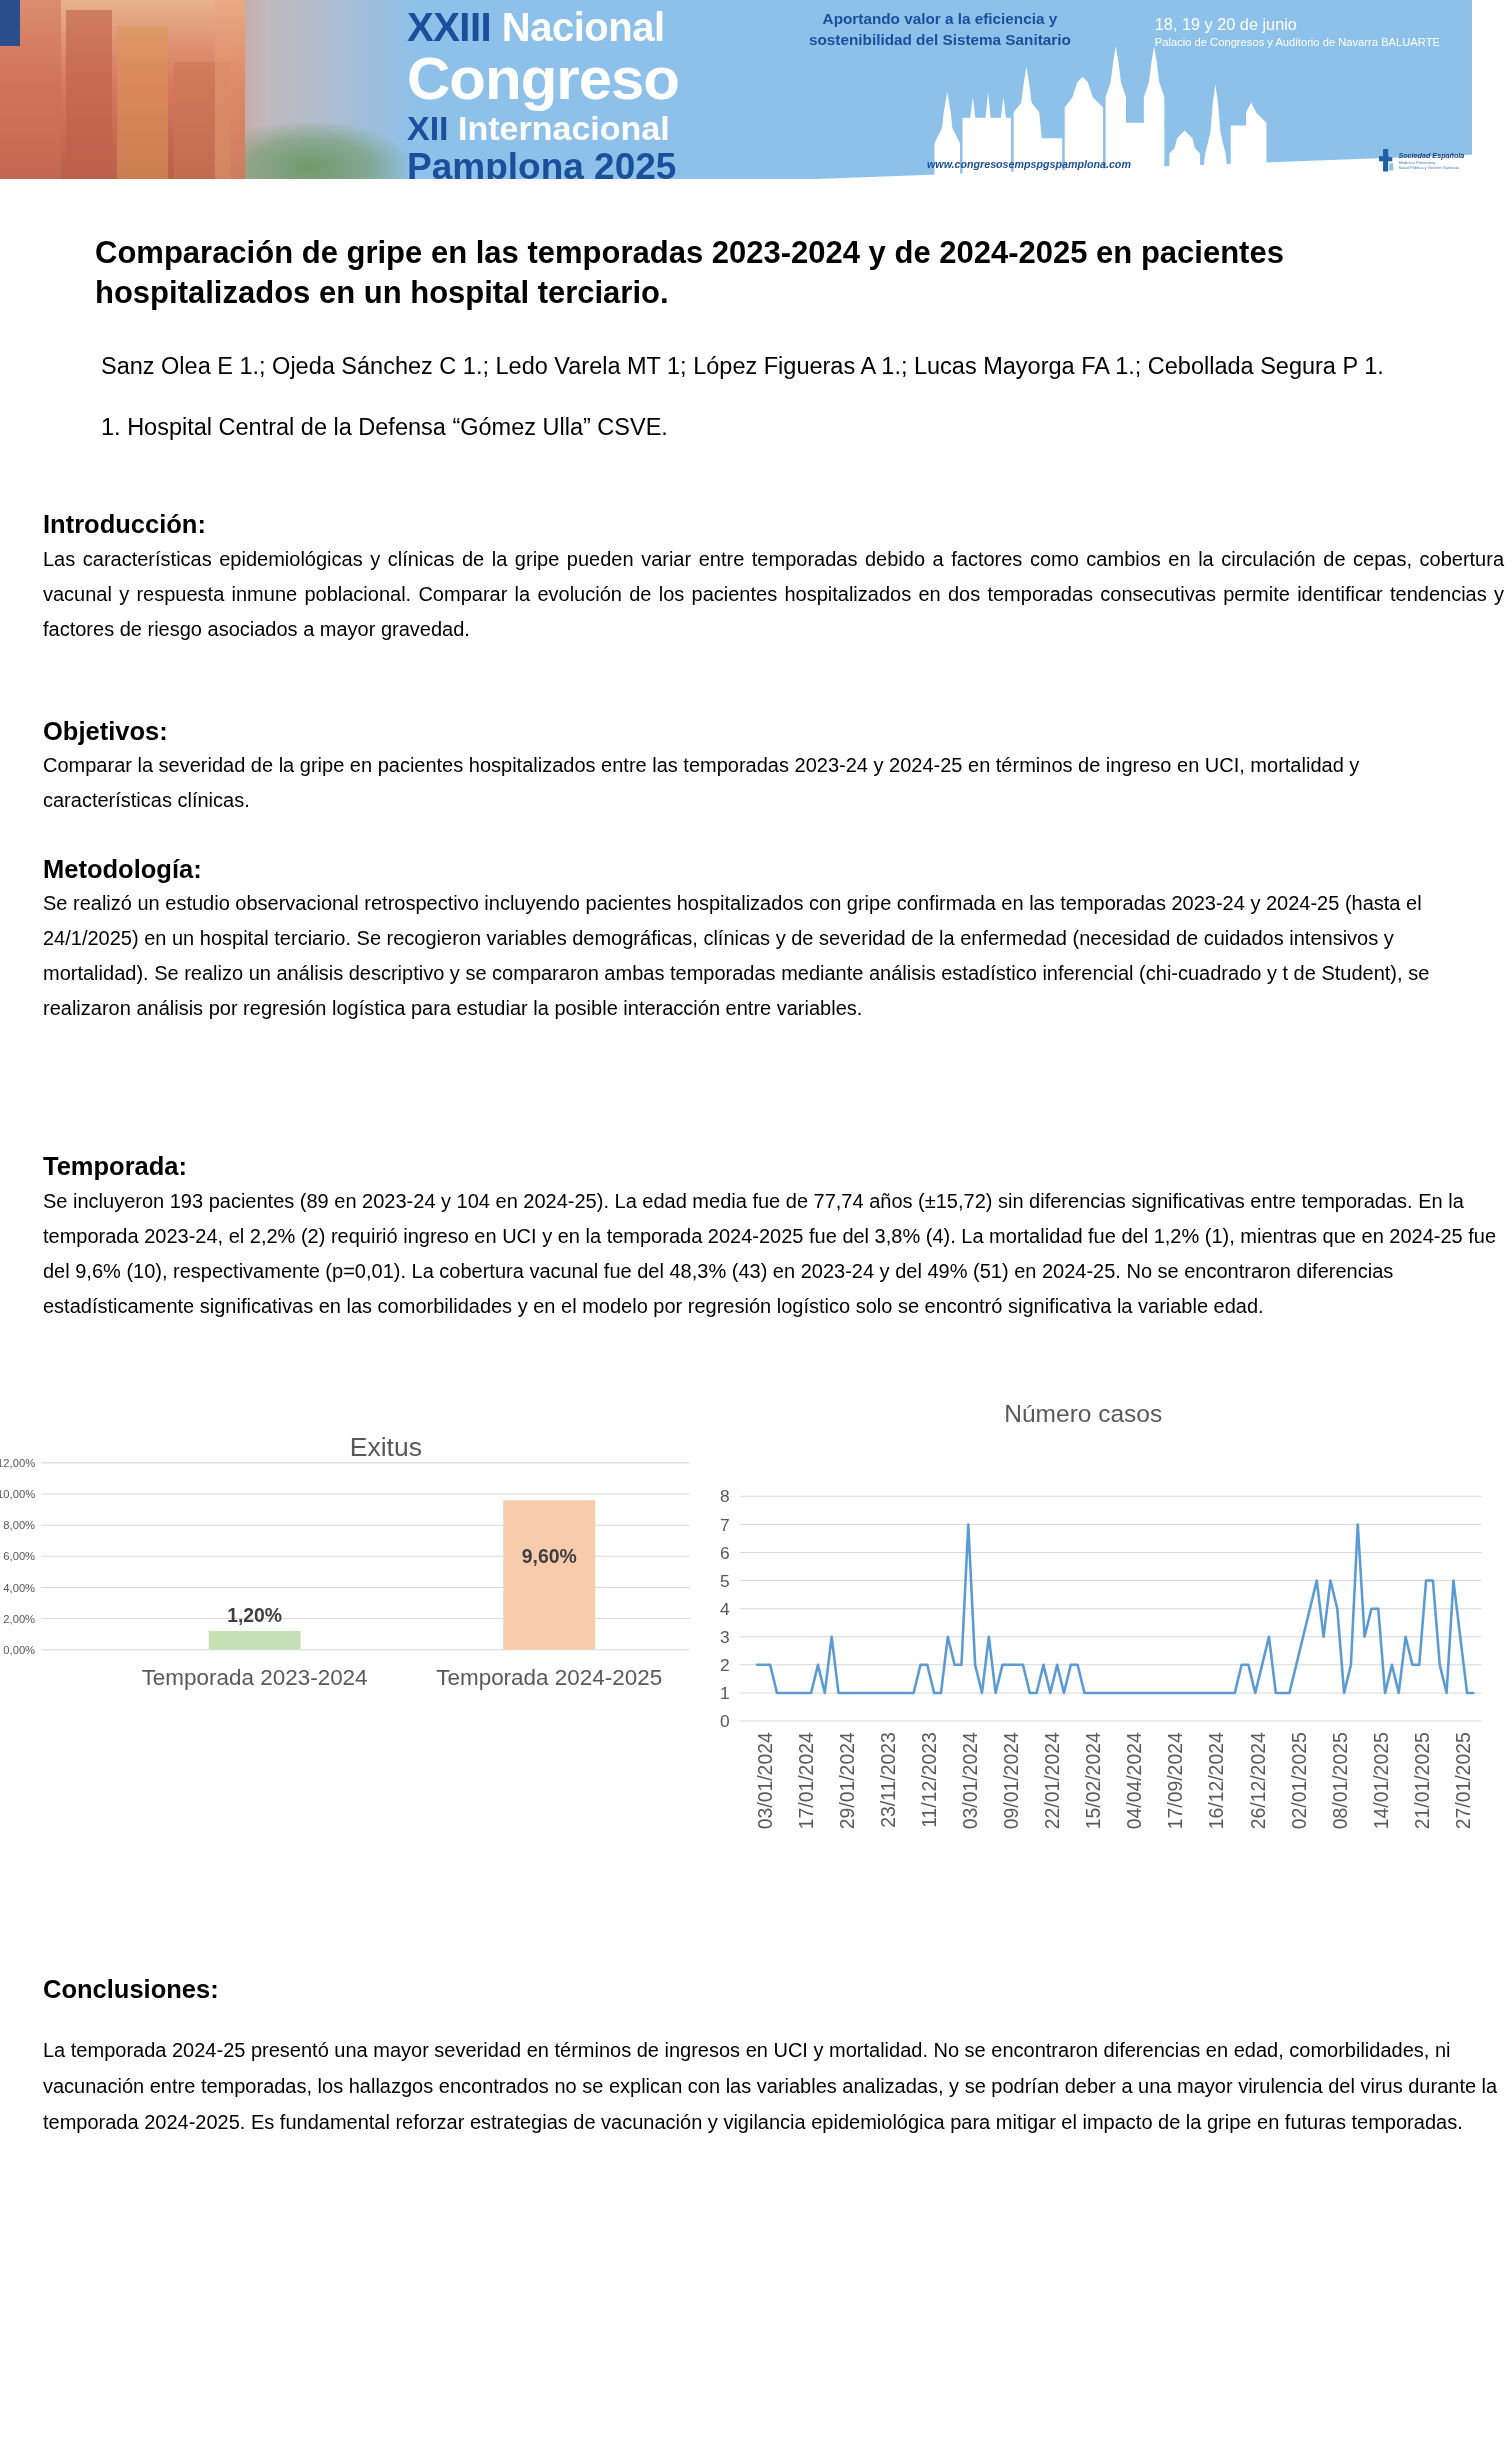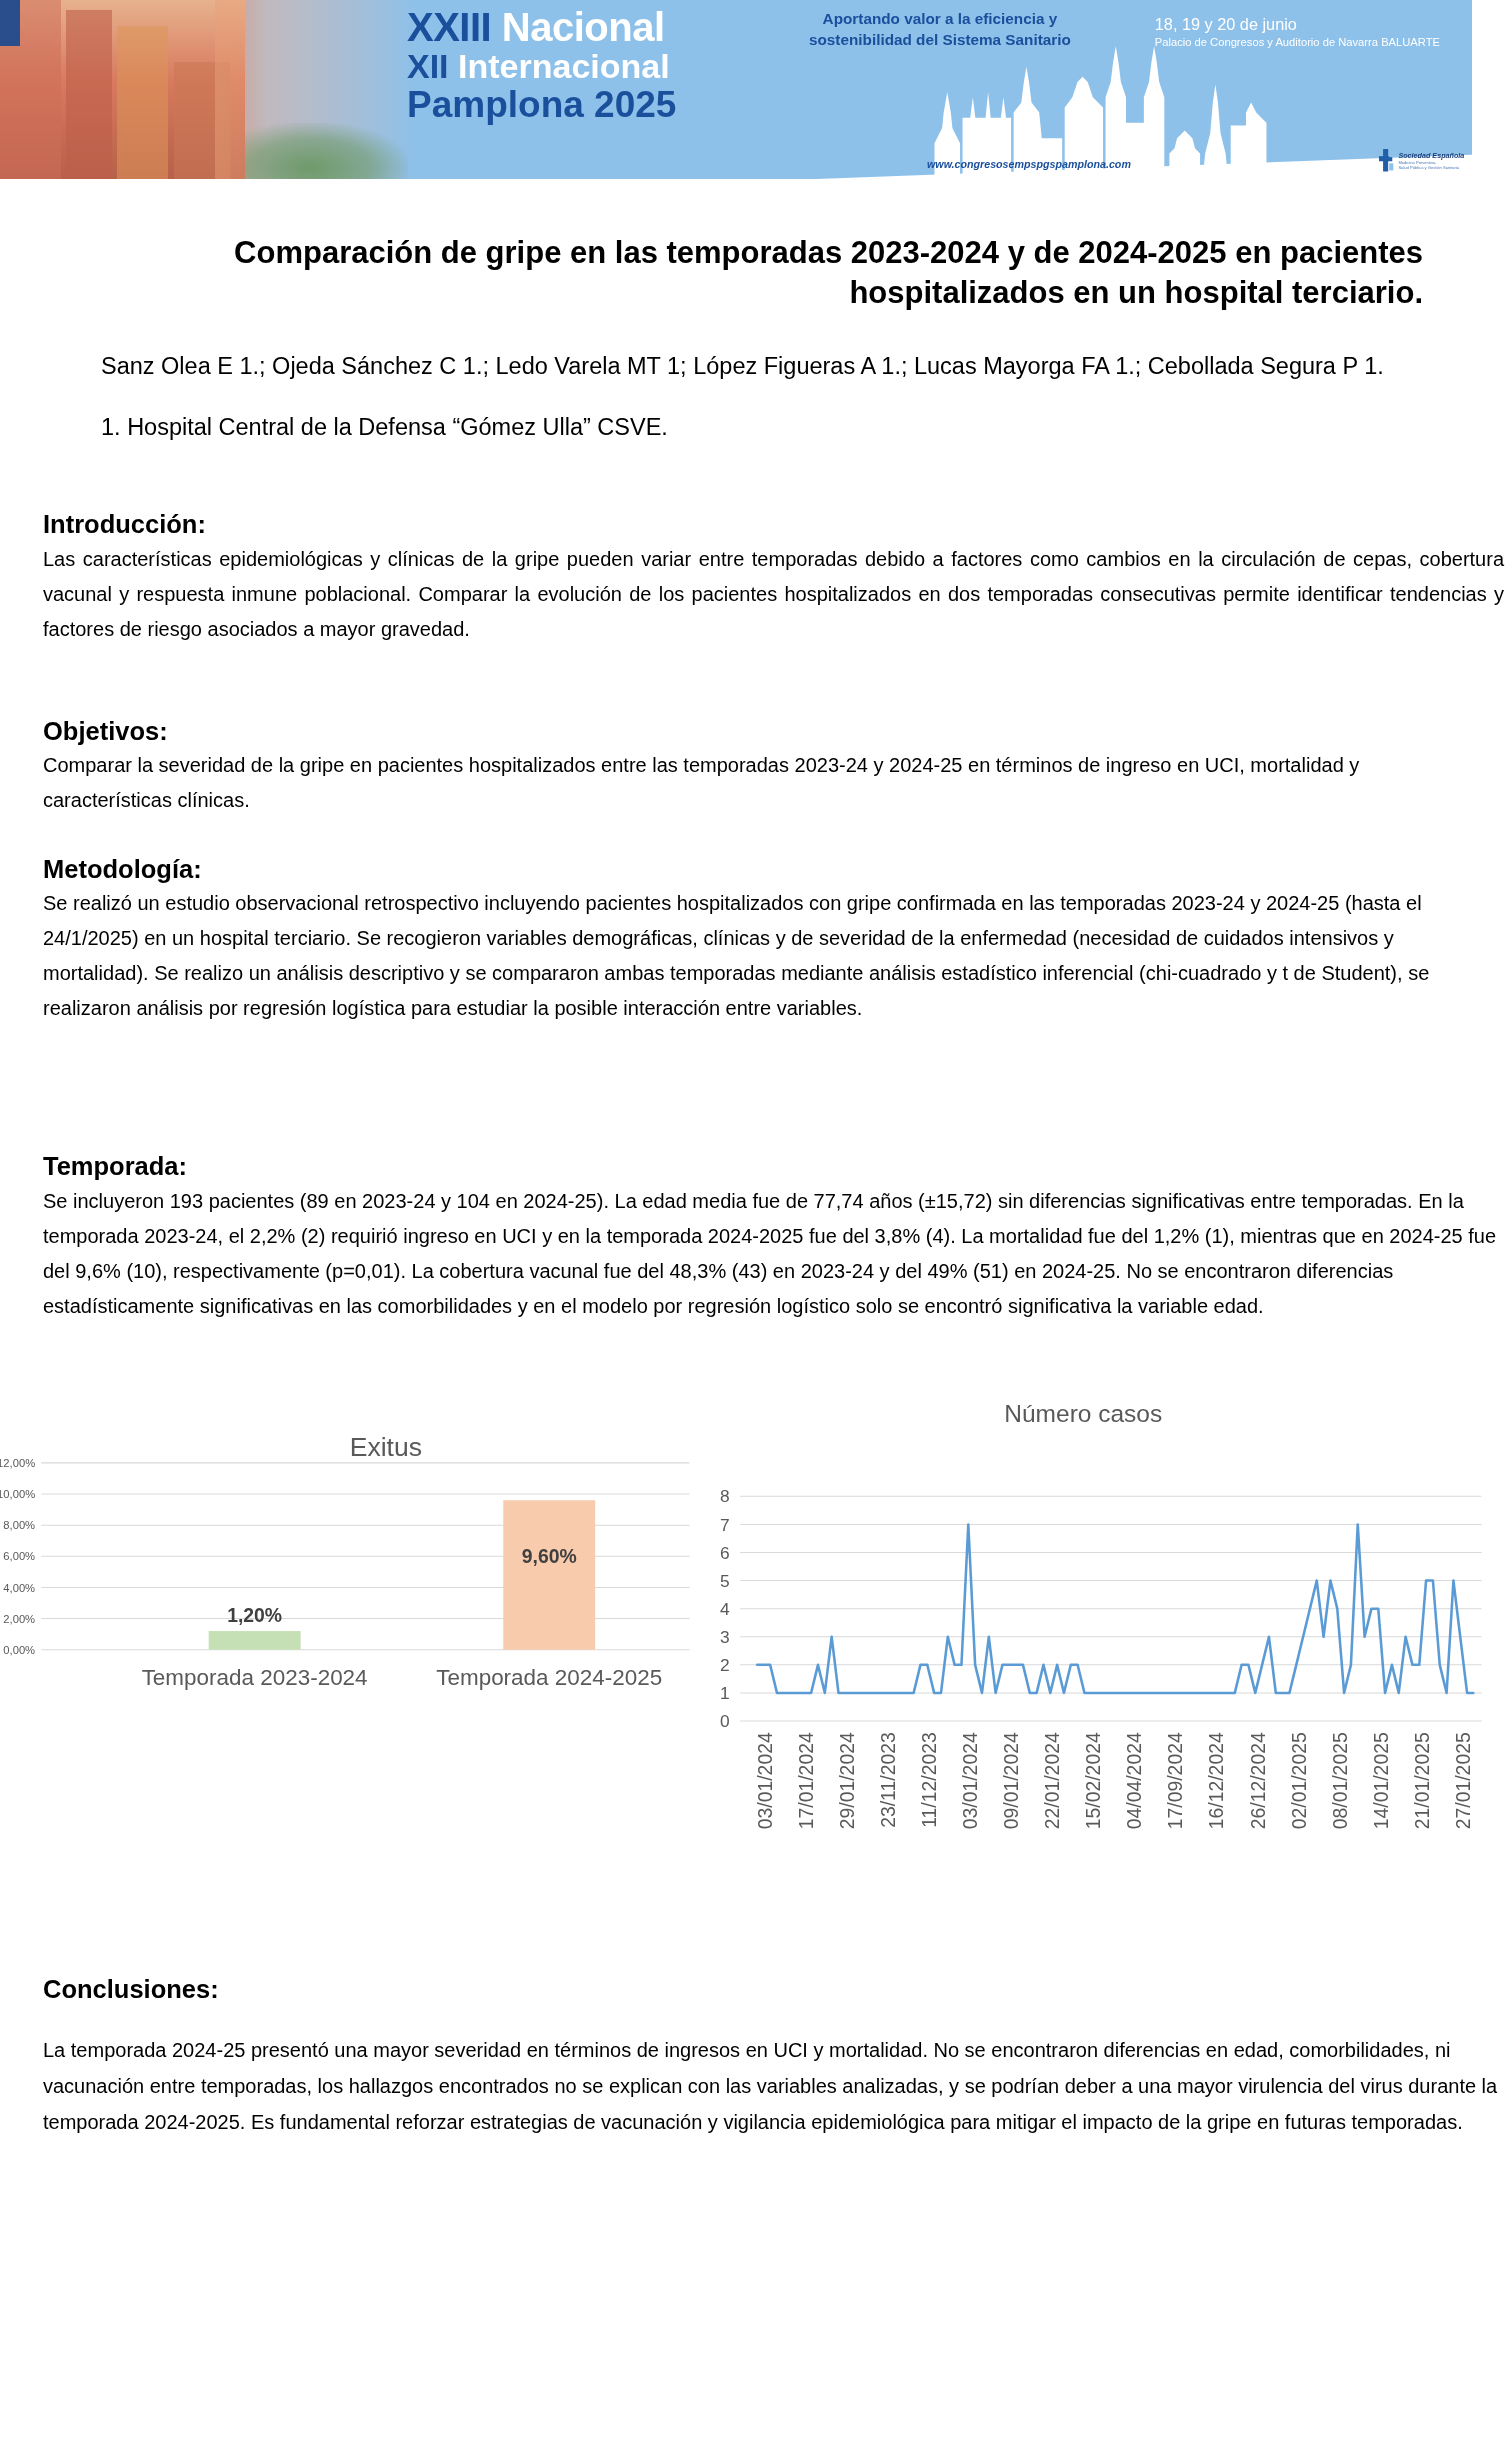--- a/index.html
+++ b/index.html
@@ -27,21 +27,21 @@
   .dates .d1 { font-size: 16.3px; line-height: 19.4px; }
   .dates .d2 { font-size: 11.2px; line-height: 16.3px; }
   .skyline { position: absolute; left: 817px; top: 36px; width: 689px; height: 143px; }
   .website { position: absolute; left: 927px; top: 158px; font-size: 10.7px; color: #1a4f9c; font-weight: bold; font-style: italic; }
   .soc-logo { position: absolute; left: 1379px; top: 147px; width: 97px; height: 31px; }
   .soc-logo .mark { position: absolute; left: 0; top: 2px; width: 15.3px; height: 22.5px; }
   .soc-logo .t1 { position: absolute; left: 19.4px; top: 4.1px; font-size: 7.2px; color: #1a3f7a; font-weight: bold; font-style: italic; text-align: right; }
   .soc-logo .t2 { position: absolute; left: 19.4px; top: 13.3px; font-size: 4.1px; color: #4a78b8; line-height: 5.1px; }
 
   
-  .title { position: absolute; left: 95px; top: 233px; width: 1328px; font-size: 31px; font-weight: bold; line-height: 40px; text-align: right; }
+  .title { position: absolute; left: 95px; top: 233px; width: 1328px; font-size: 31px; font-weight: bold; line-height: 40px; }
   .authors { position: absolute; left: 101px; top: 351px; width: 1328px; font-size: 23.5px; line-height: 30px; }
   .affil { position: absolute; left: 101px; top: 412px; font-size: 23.5px; line-height: 30px; }
 
   .sec-head { position: absolute; left: 43px; font-size: 25.5px; font-weight: bold; line-height: 34px; }
   .sec-body { position: absolute; left: 43px; width: 1461px; font-size: 20px; line-height: 35px; }
   .justify { text-align: justify; text-align-last: left; }
 
   
   .chart-box { position: absolute; }
   .chart-box svg text { font-family: "Liberation Sans", sans-serif; }
@@ -55,20 +55,21 @@
     <div class="bld" style="left:66px;width:46px;height:169px;background:rgba(190,95,75,0.6)"></div>
     <div class="bld" style="left:117px;width:51px;height:153px;background:rgba(220,150,90,0.55)"></div>
     <div class="bld" style="left:174px;width:56px;height:117px;background:rgba(200,120,85,0.55)"></div>
     <div class="bld" style="left:0;top:0;width:20.4px;height:46px;background:#2a4d8c"></div>
   </div>
   <div class="sky"></div>
   <div class="trees"></div>
 
   <div class="brand">
     <div class="l1"><span class="r">XXIII</span> <span>Nacional</span></div>
+    <div class="l2">Congreso</div>
     <div class="l3"><span class="r">XII</span> <span>Internacional</span></div>
     <div class="l4">Pamplona  2025</div>
   </div>
 
   <div class="tagline">
     <div>Aportando valor a la eficiencia y</div>
     <div>sostenibilidad del Sistema Sanitario</div>
   </div>
 
   <div class="dates">

